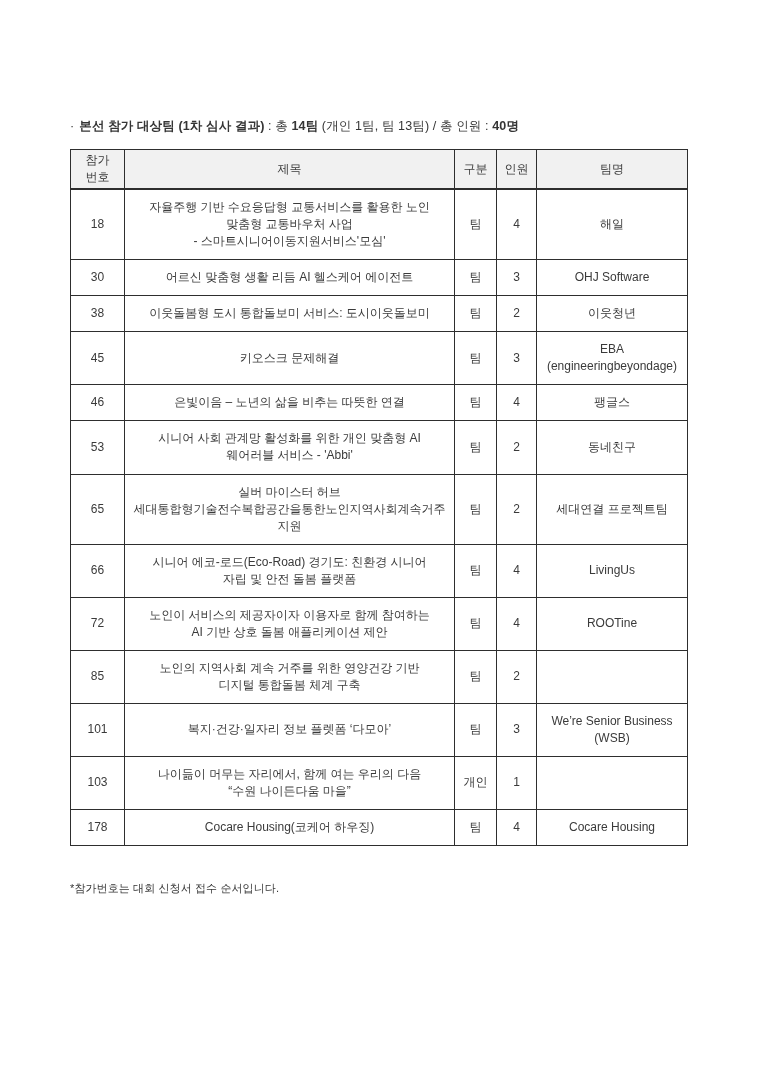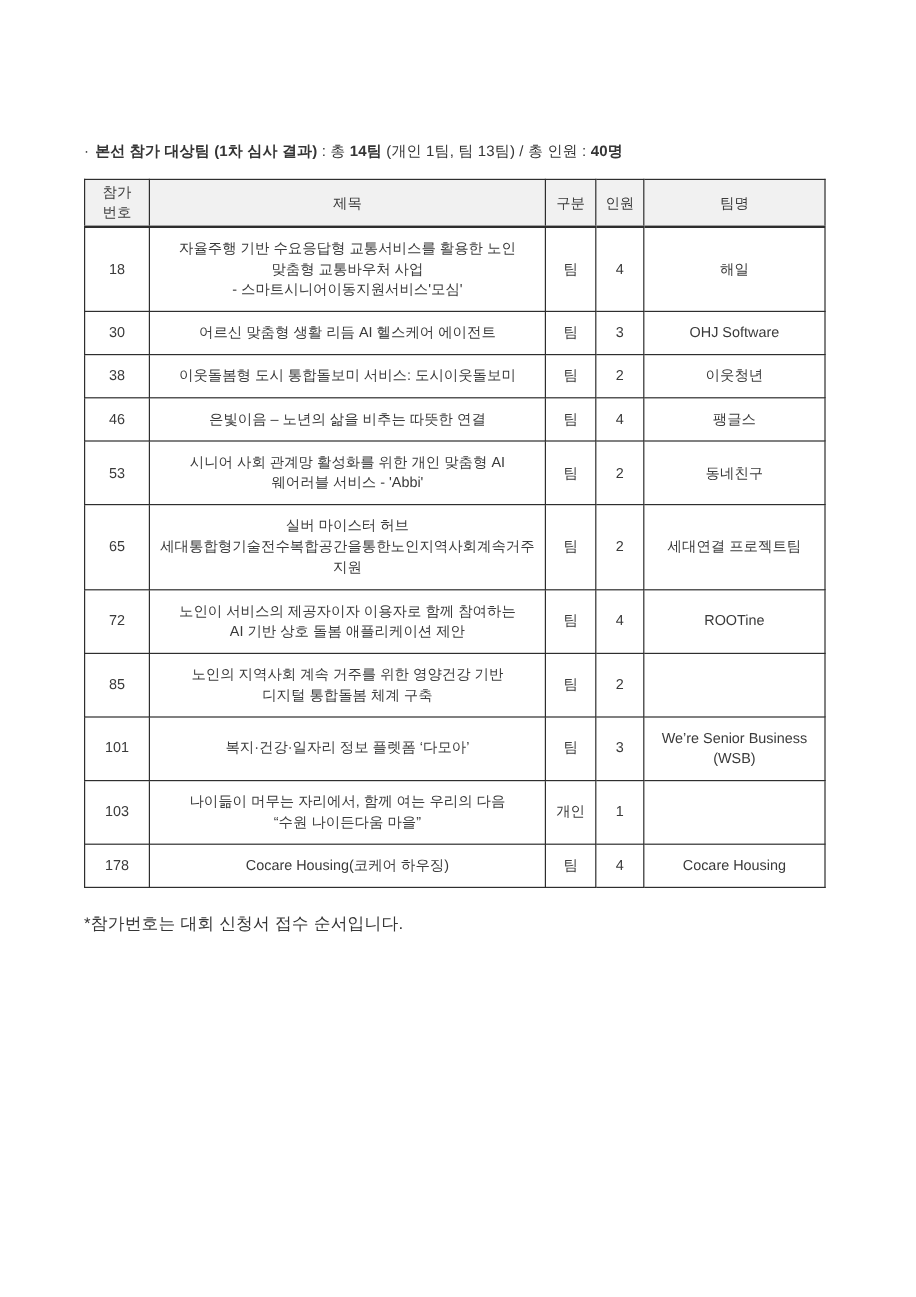--- a/index.html
+++ b/index.html
@@ -52,22 +52,22 @@
   table.participants tbody td {
     padding: 9px 4px;
     background: #ffffff;
   }
   .col-no    { width: 54px; }
   .col-title { width: 330px; }
   .col-type  { width: 42px; }
   .col-mem   { width: 40px; }
   .col-team  { width: 151px; }
   .footnote {
-    margin-top: 21px;
-    font-size: 14px;
+    margin-top: 35px;
+    font-size: 11px;
     color: #353535;
     letter-spacing: 0.01em;
   }
 </style>
 </head>
 <body>
 
 <div class="page">
 
   <div class="heading">
@@ -112,20 +112,28 @@
   </tr>
 
   <tr>
     <td>38</td>
     <td>이웃돌봄형 도시 통합돌보미 서비스: 도시이웃돌보미</td>
     <td>팀</td>
     <td>2</td>
     <td>이웃청년</td>
   </tr>
 
+  <tr>
+    <td>45</td>
+    <td>키오스크 문제해결</td>
+    <td>팀</td>
+    <td>3</td>
+    <td>EBA
+(engineeringbeyondage)</td>
+  </tr>
 
   <tr>
     <td>46</td>
     <td>은빛이음 – 노년의 삶을 비추는 따뜻한 연결</td>
     <td>팀</td>
     <td>4</td>
     <td>팽글스</td>
   </tr>
 
   <tr>
@@ -140,20 +148,28 @@
 
   <tr>
     <td>65</td>
     <td>실버 마이스터 허브
 세대통합형기술전수복합공간을통한노인지역사회계속거주지원</td>
     <td>팀</td>
     <td>2</td>
     <td>세대연결 프로젝트팀</td>
   </tr>
 
+  <tr>
+    <td>66</td>
+    <td>시니어 에코-로드(Eco-Road) 경기도: 친환경 시니어
+자립 및 안전 돌봄 플랫폼</td>
+    <td>팀</td>
+    <td>4</td>
+    <td>LivingUs</td>
+  </tr>
 
   <tr>
     <td>72</td>
     <td>노인이 서비스의 제공자이자 이용자로 함께 참여하는
 AI 기반 상호 돌봄 애플리케이션 제안</td>
     <td>팀</td>
     <td>4</td>
     <td>ROOTine</td>
   </tr>
 

